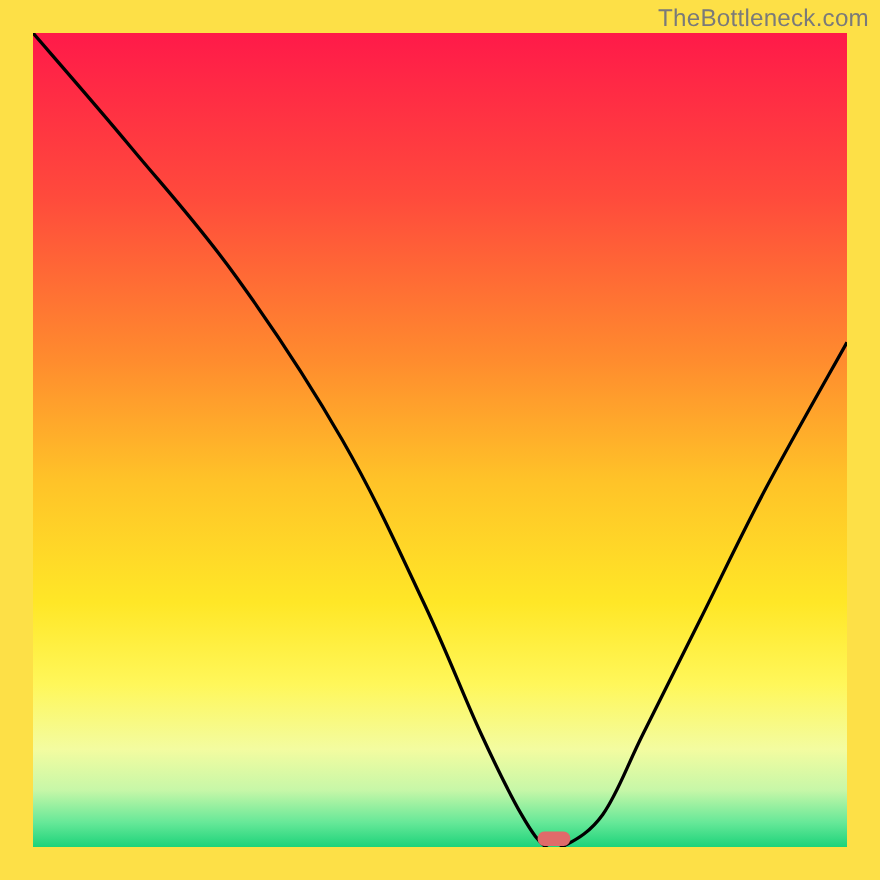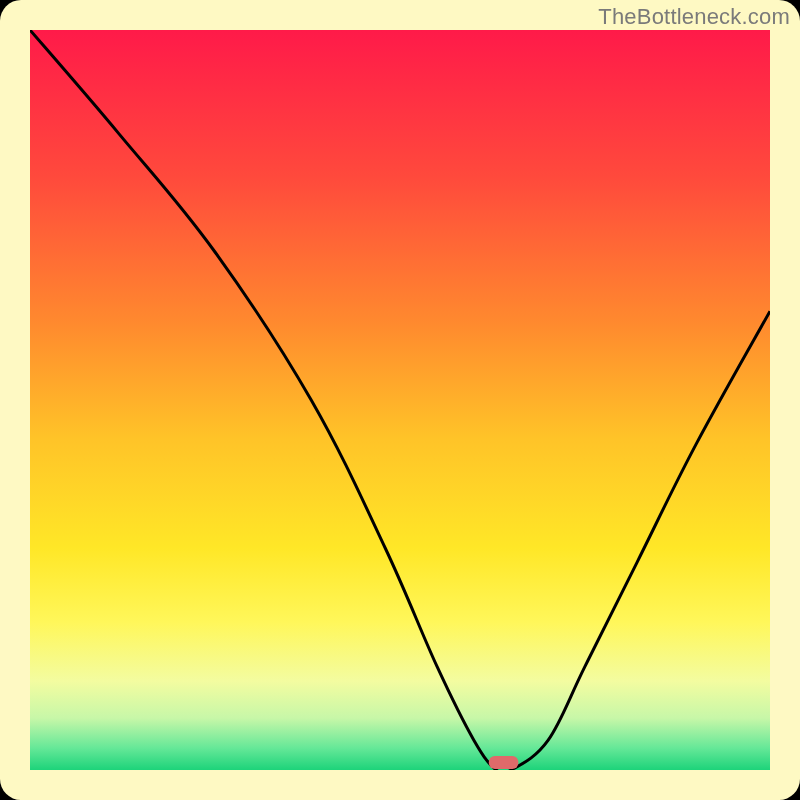--- a/index.html
+++ b/index.html
@@ -8,22 +8,21 @@
     width: 800px;
     height: 800px;
     background: #000;
     overflow: hidden;
     font-family: Arial, Helvetica, sans-serif;
   }
   .frame {
     position: relative;
     width: 800px;
     height: 800px;
-    background: #fef9c3;
-    border-radius: 21px;
+    background: #fde047;
   }
   .watermark {
     position: absolute;
     top: 4px;
     right: 10px;
     color: #7a7a7a;
     font-size: 22px;
     font-weight: 400;
     letter-spacing: 0.2px;
     z-index: 20;

